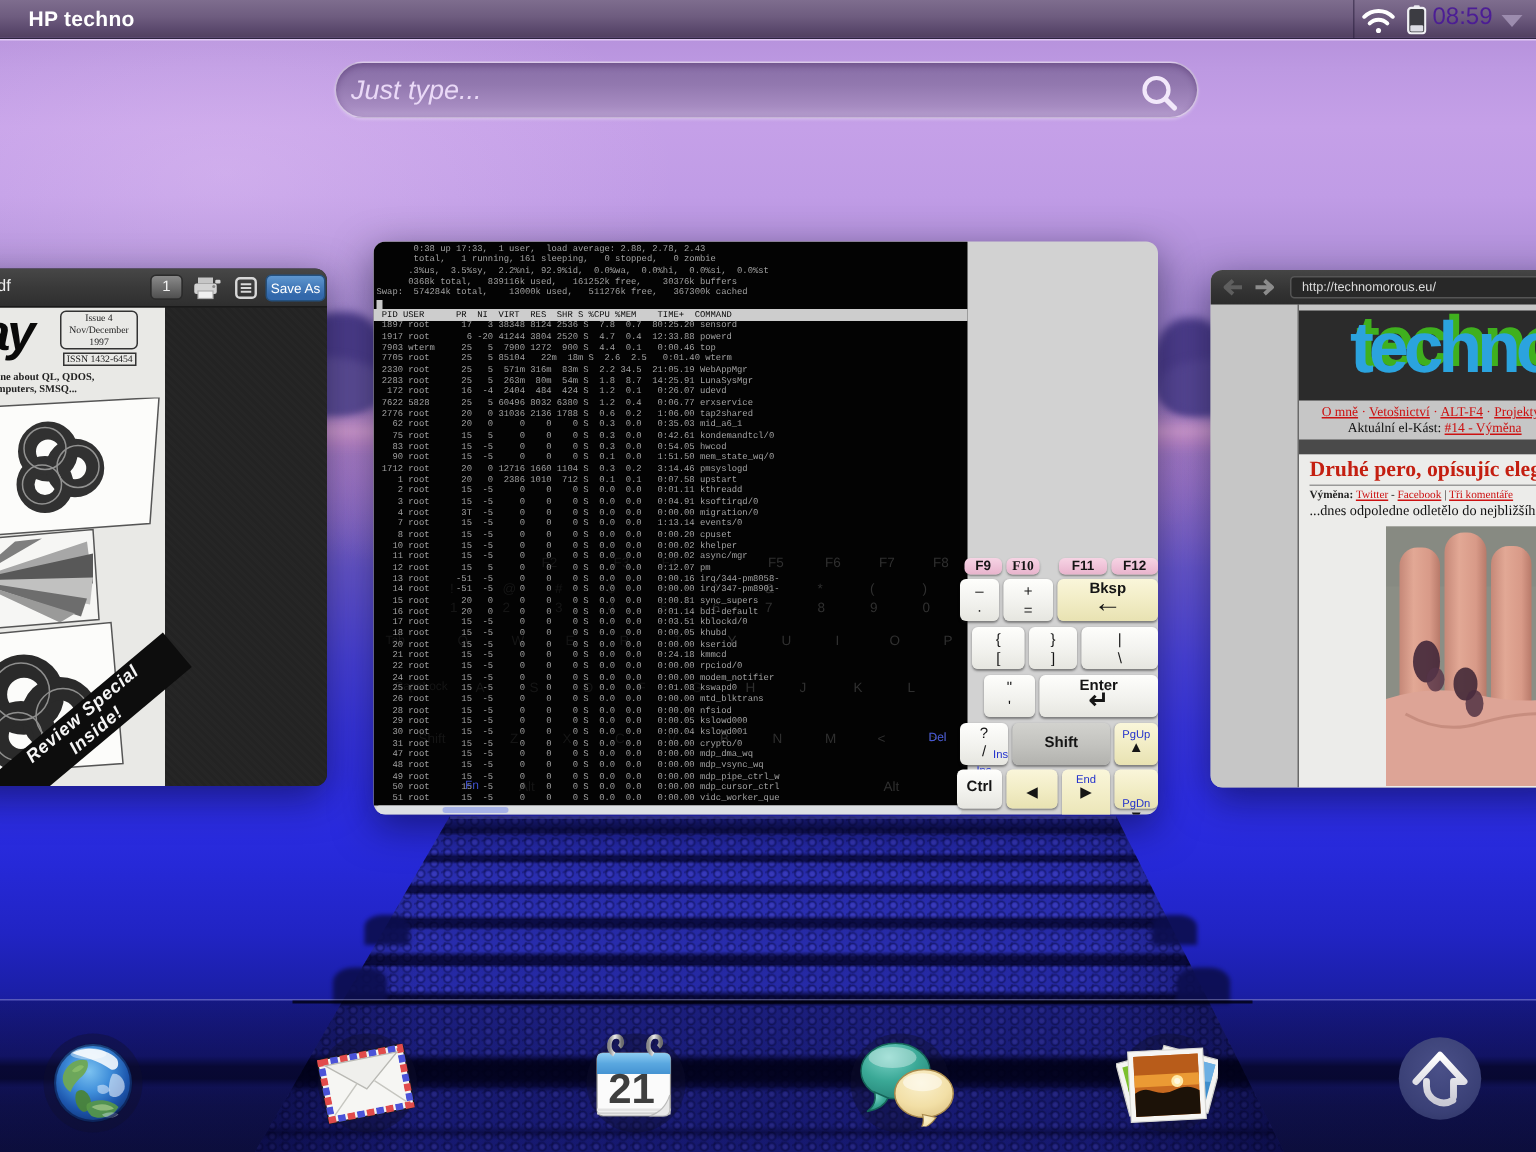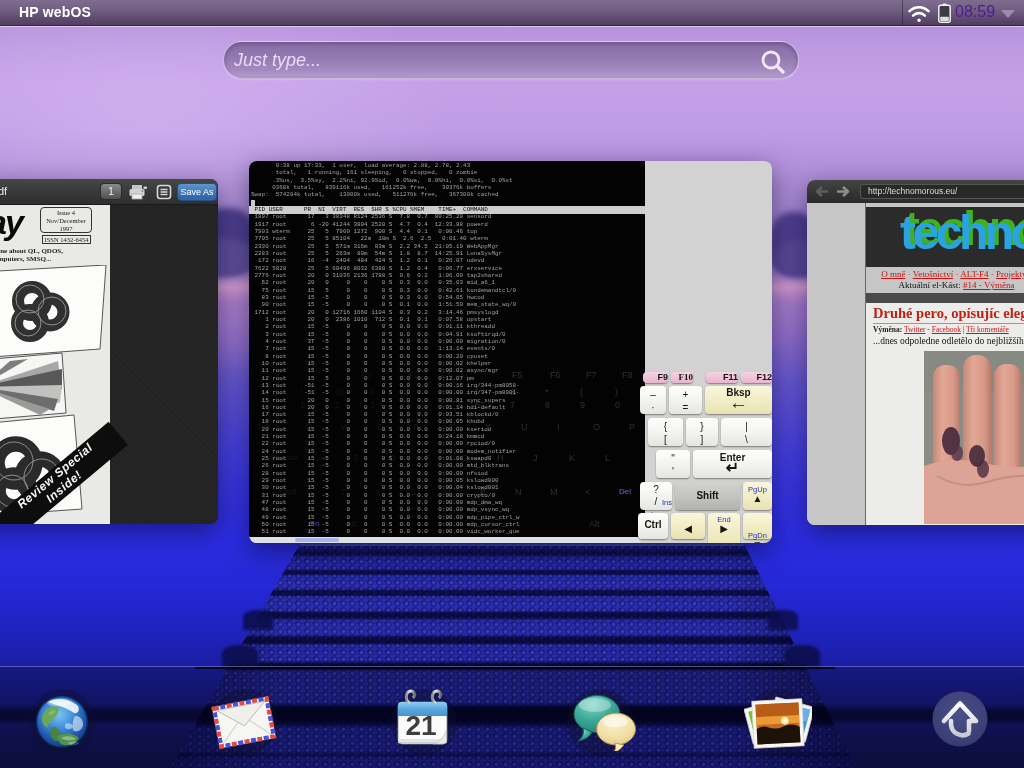--- a/index.html
+++ b/index.html
@@ -106,21 +106,21 @@
   #cardC{left:249px;top:161px;width:523px;height:382px;border-radius:8px;background:#d2d2d2;}
   #term{left:0;top:0;width:396px;height:376px;background:#030303;}
   #termpre{left:2px;top:1px;margin:0;font-family:"Liberation Mono",monospace;font-size:5.9px;line-height:7.33px;color:#a2a2a2;letter-spacing:0;white-space:pre;}
   #termhead{left:0;top:44.5px;width:396px;height:8px;background:#cdcdcd;}
   #termheadtxt{left:2px;top:44.5px;width:394px;height:8px;color:#0a0a0a;font-family:"Liberation Mono",monospace;font-size:5.9px;line-height:8px;white-space:pre;}
   #kbd{left:0;top:0;width:523px;height:382px;}
   #scrollb{left:2px;top:376px;width:390px;height:6px;background:#dde0e4;border-radius:2px;}
   #scrollth{left:46px;top:377px;width:44px;height:4px;background:#a8b4e8;border-radius:2px;}
   .k{border-radius:4px;background:linear-gradient(180deg,#fefefc 0%,#f2f2ee 55%,#e6e6e0 100%);box-shadow:0 1px 1.5px rgba(20,20,20,0.45);color:#151515;font-size:10px;text-align:center;}
   .k.cream{background:linear-gradient(180deg,#faf6da 0%,#f1ecc4 55%,#e8e2b2 100%);}
-  .k.pink{background:linear-gradient(180deg,#f6d4e4 0%,#efc2d8 55%,#e8b4cc 100%);text-align:right;}
+  .k.pink{background:linear-gradient(180deg,#f6d4e4 0%,#efc2d8 55%,#e8b4cc 100%);}
   .k.dk{background:linear-gradient(180deg,#d2d2ce 0%,#c2c2be 55%,#b2b2ae 100%);}
   .k b{position:static;font-weight:bold;}
   .bl{color:#2231cc;}
   .ghost{color:rgba(150,150,150,0.30);font-size:9px;font-family:"Liberation Sans",sans-serif;}
   .ghost2{color:rgba(110,110,110,0.17);font-size:9px;font-family:"Liberation Sans",sans-serif;}
 
   
   #cardR{left:807px;top:180px;width:240px;height:345px;border-radius:8px 0 0 8px;background:#c6c6c6;}
   #webbar{left:0;top:0;width:240px;height:23px;background:linear-gradient(180deg,#454545,#333 60%,#2b2b2b);}
   #urlfield{left:53px;top:4px;width:187px;height:15px;background:#282828;border:1px solid #555;border-radius:3px;color:#dcdcdc;font-size:8.5px;line-height:13px;padding-left:7px;}
@@ -285,21 +285,21 @@
         <stop offset="0%" stop-color="#ffffff"></stop>
           <stop offset="100%" stop-color="#c9c9d4"></stop>
       </linearGradient>
     </defs>
     <circle cx="29" cy="29" r="27.5" fill="url(#abg)"></circle>
     <path d="M13 31 L29 13.5 L45 31 L38 31 L38 41 M20 31 L20 34 A 11.5 11.5 0 0 0 37.5 43.5" fill="none" stroke="url(#arr)" stroke-width="4.6" stroke-linecap="round" stroke-linejoin="round"></path>
   </svg>
 
   <div id="statusbar"></div>
   <div id="sbhl"></div>
-  <div id="sblogo">HP webOS</div>
+  <div id="sblogo">HP techno</div>
   <div id="sbsep"></div>
   <svg id="wifi" style="left:908px;top:4px;" width="22" height="19" viewBox="0 0 22 19">
     <path d="M1.5 7.2 A13.5 13.5 0 0 1 20.5 7.2" fill="none" stroke="#fff" stroke-width="2.6" stroke-linecap="round"></path>
     <path d="M5.1 11.6 A8.3 8.3 0 0 1 16.9 11.6" fill="none" stroke="#fff" stroke-width="2.6" stroke-linecap="round"></path>
     <circle cx="11" cy="16.3" r="1.7" fill="#fff"></circle>
   </svg>
   <svg id="batt" style="left:938px;top:3px;" width="13" height="20" viewBox="0 0 13 20">
     <rect x="4.5" y="0.5" width="4" height="2.5" rx="0.8" fill="#e8e8ee"></rect>
     <rect x="0.8" y="2.2" width="11.4" height="17" rx="2" fill="#3c3c42" stroke="#f0f0f4" stroke-width="1.5"></rect>
     <rect x="2.2" y="13.8" width="8.6" height="4.2" rx="0.8" fill="#dcdce4"></rect>

